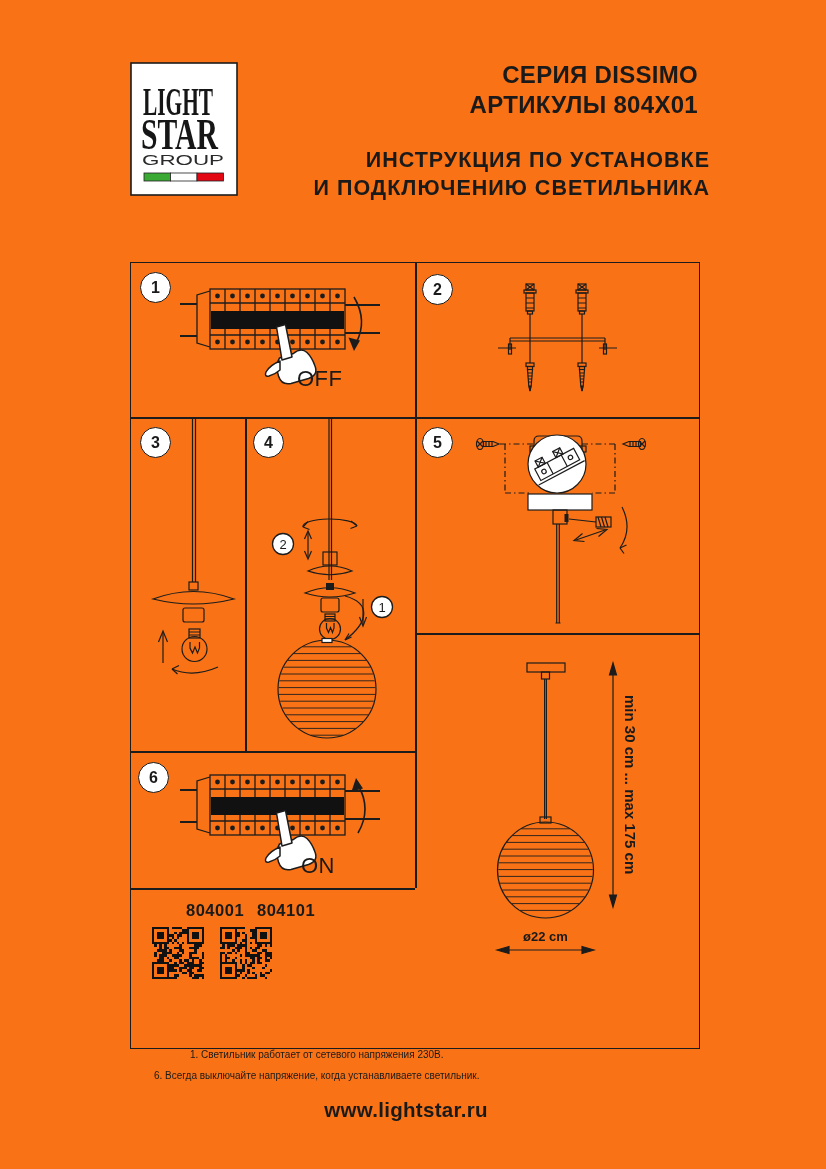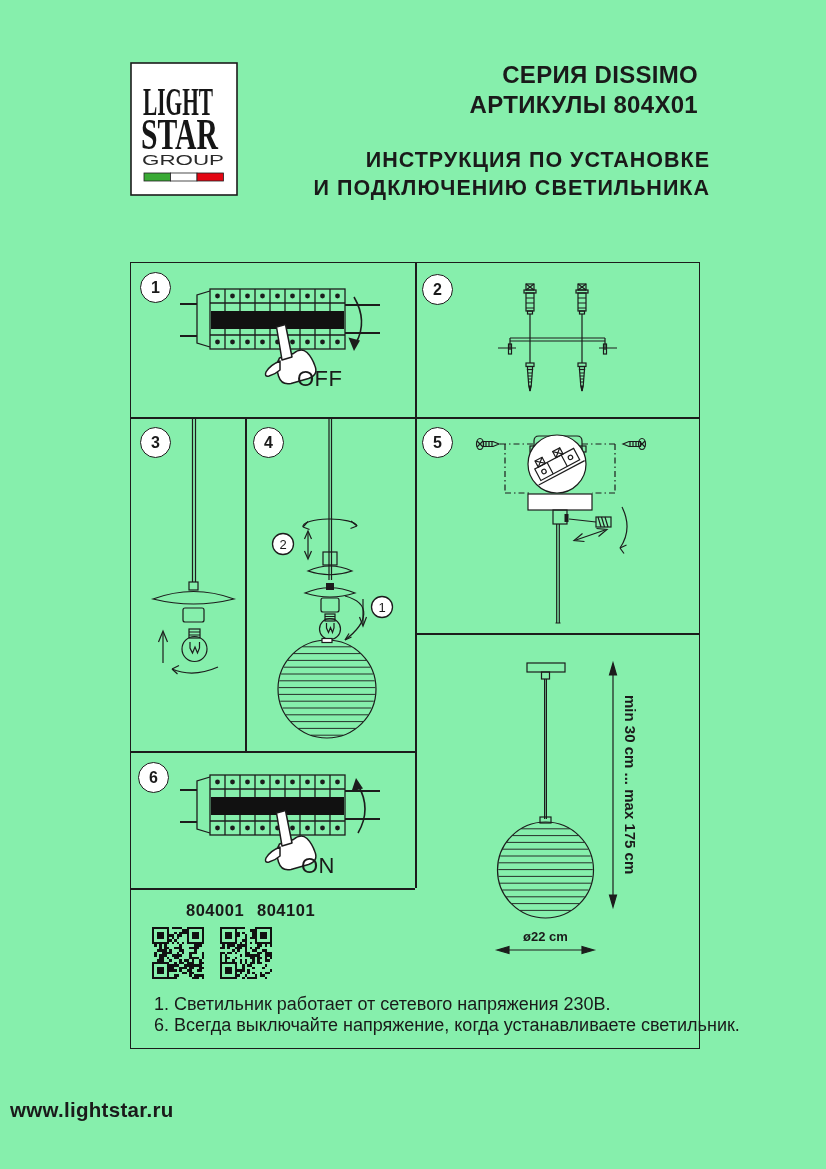--- a/index.html
+++ b/index.html
@@ -1,38 +1,38 @@
 <!DOCTYPE html>
 <html><head>
 <meta charset="utf-8">
 <style>
   html,body{margin:0;padding:0;background:#fff;}
-  #page{position:relative;width:826px;height:1169px;background:#86efac;
+  #page{position:relative;width:826px;height:1169px;background:#f97316;
         font-family:"Liberation Sans",sans-serif;color:#1a1a1a;overflow:hidden;}
   .abs{position:absolute;}
   
   #logo{left:130px;top:62px;}
   .series-block{right:128px;top:60px;text-align:right;font-weight:700;font-size:24px;line-height:30px;letter-spacing:.3px;}
   .instr-block{right:116px;top:146px;text-align:right;font-weight:700;font-size:21.5px;line-height:28px;letter-spacing:1px;}
   
   .frame{left:130px;top:262px;width:570px;height:787px;border:1.5px solid #1c1c1c;box-sizing:border-box;}
   .gline{background:#1c1c1c;}
   
   .badge{width:31px;height:31px;border:1.6px solid #1c1c1c;border-radius:50%;box-sizing:border-box;
          display:flex;align-items:center;justify-content:center;font-size:16px;font-weight:700;background:#fff;}
   .switch-label{font-size:22px;letter-spacing:.5px;}
   
   .article-code{font-size:16.5px;font-weight:700;letter-spacing:.5px;margin-left:36px;}
   .qr{width:52px;height:52px;}
-  .notes{left:154px;top:994px;font-size:18px;line-height:21px;}
+  .notes{left:154px;top:1044px;font-size:10px;line-height:21px;text-align:center;}
   
   .vdim{left:616px;top:663px;height:244px;width:28px;writing-mode:vertical-rl;
         display:flex;align-items:center;justify-content:center;font-weight:700;font-size:15px;white-space:nowrap;}
   .hdim{left:500px;top:929px;width:91px;text-align:center;font-weight:700;font-size:13px;}
-  .footer{left:10px;top:1098px;width:812px;text-align:left;font-weight:700;font-size:20.5px;letter-spacing:.3px;}
+  .footer{left:0;top:1098px;width:812px;text-align:center;font-weight:700;font-size:20.5px;letter-spacing:.3px;}
   svg{display:block;}
   svg text{font-family:"Liberation Sans",sans-serif;}
   .logo-serif{font-family:"Liberation Serif",serif;font-weight:700;}
 </style>
 </head>
 <body>
 
 <div id="page">
 
   <svg id="logo" class="abs" width="108" height="134" viewBox="0 0 108 134">

